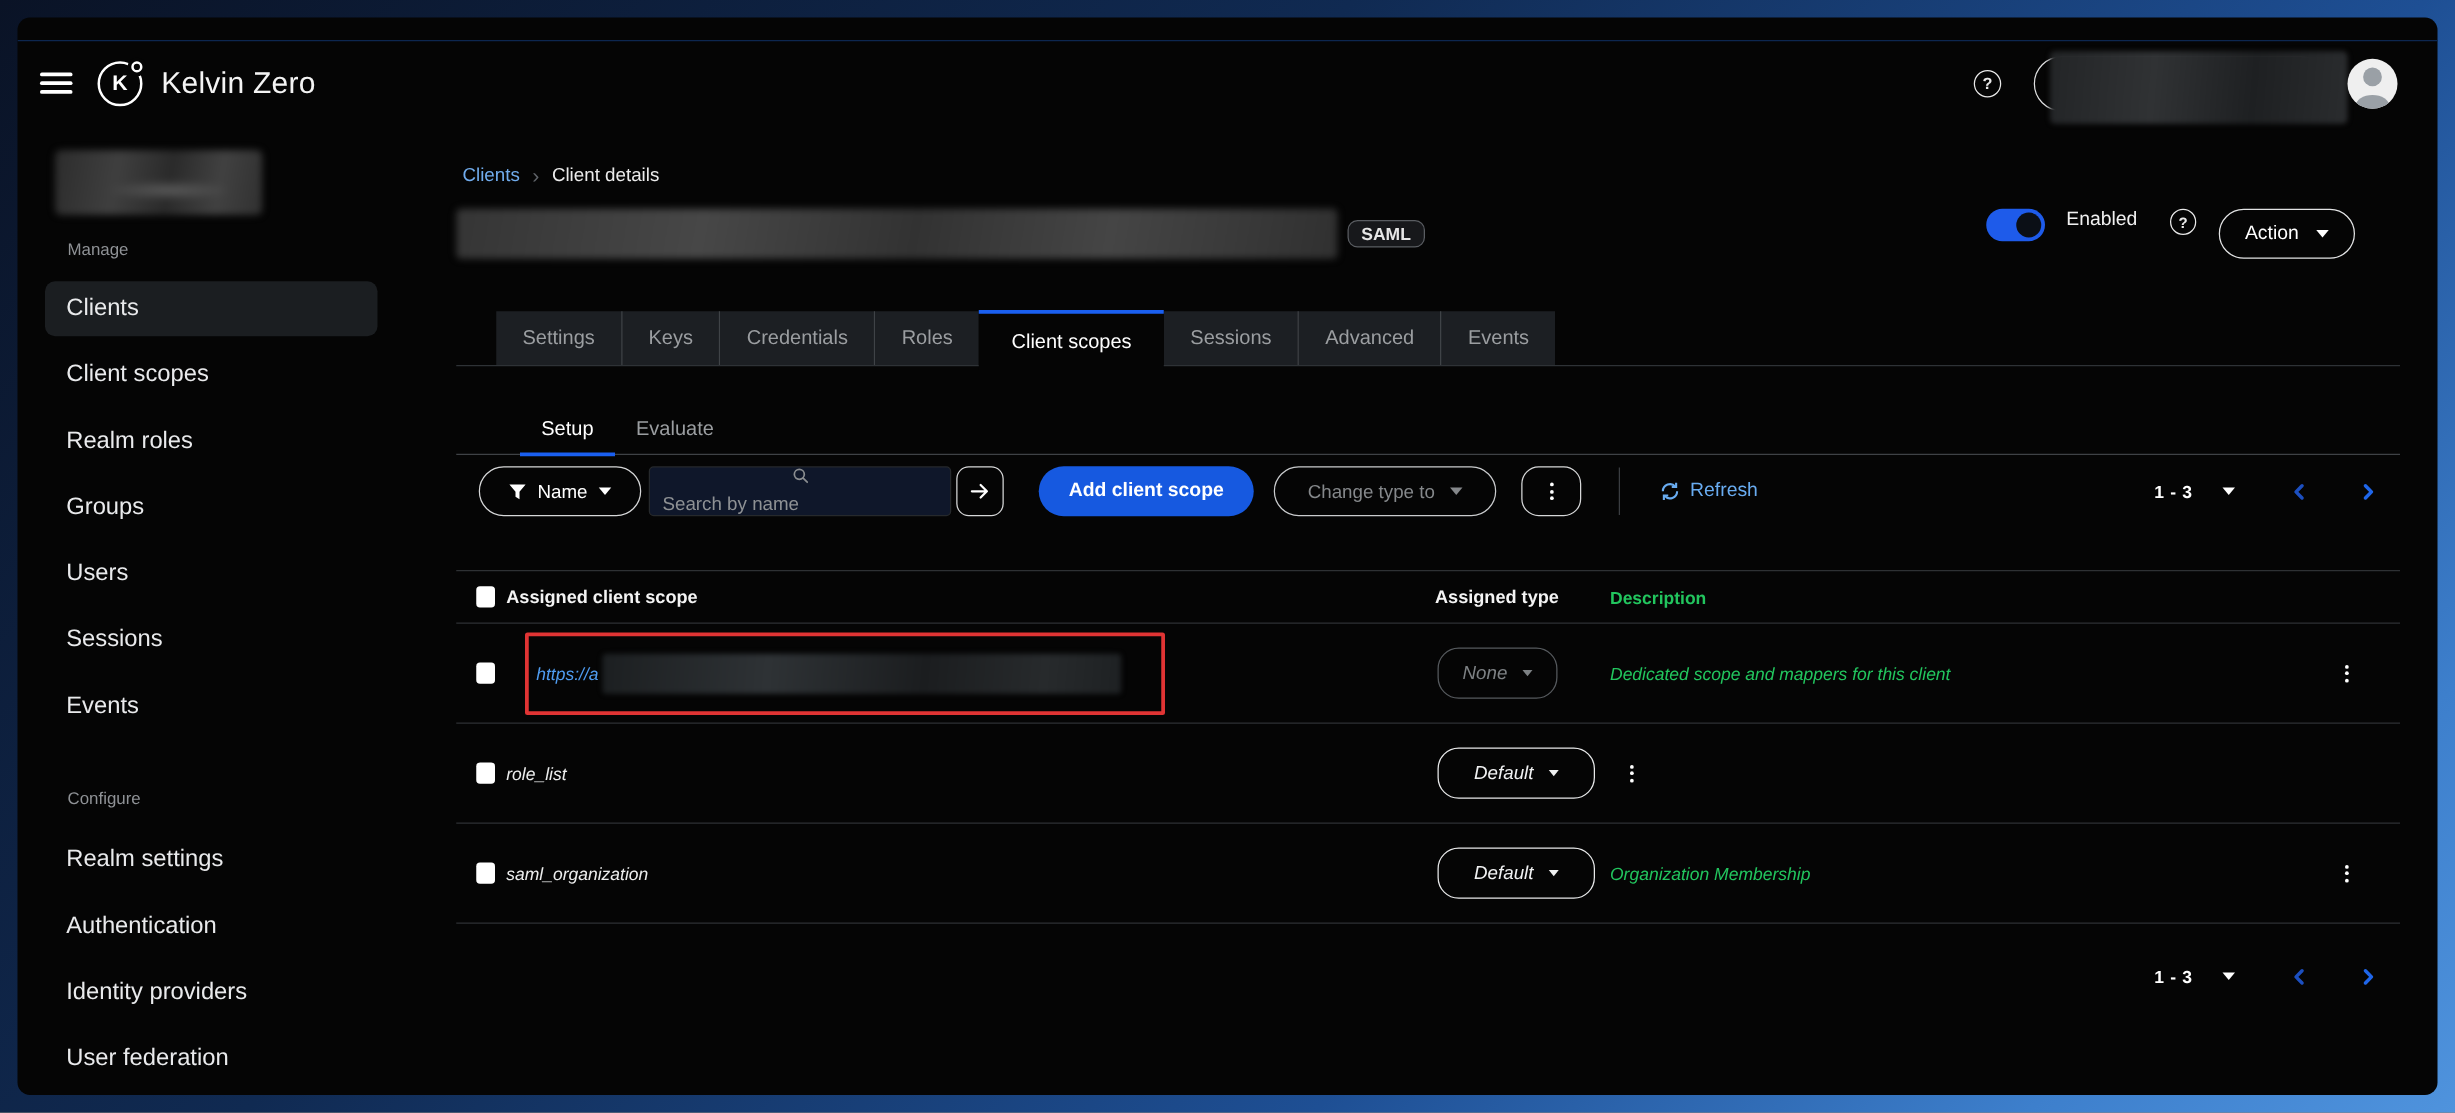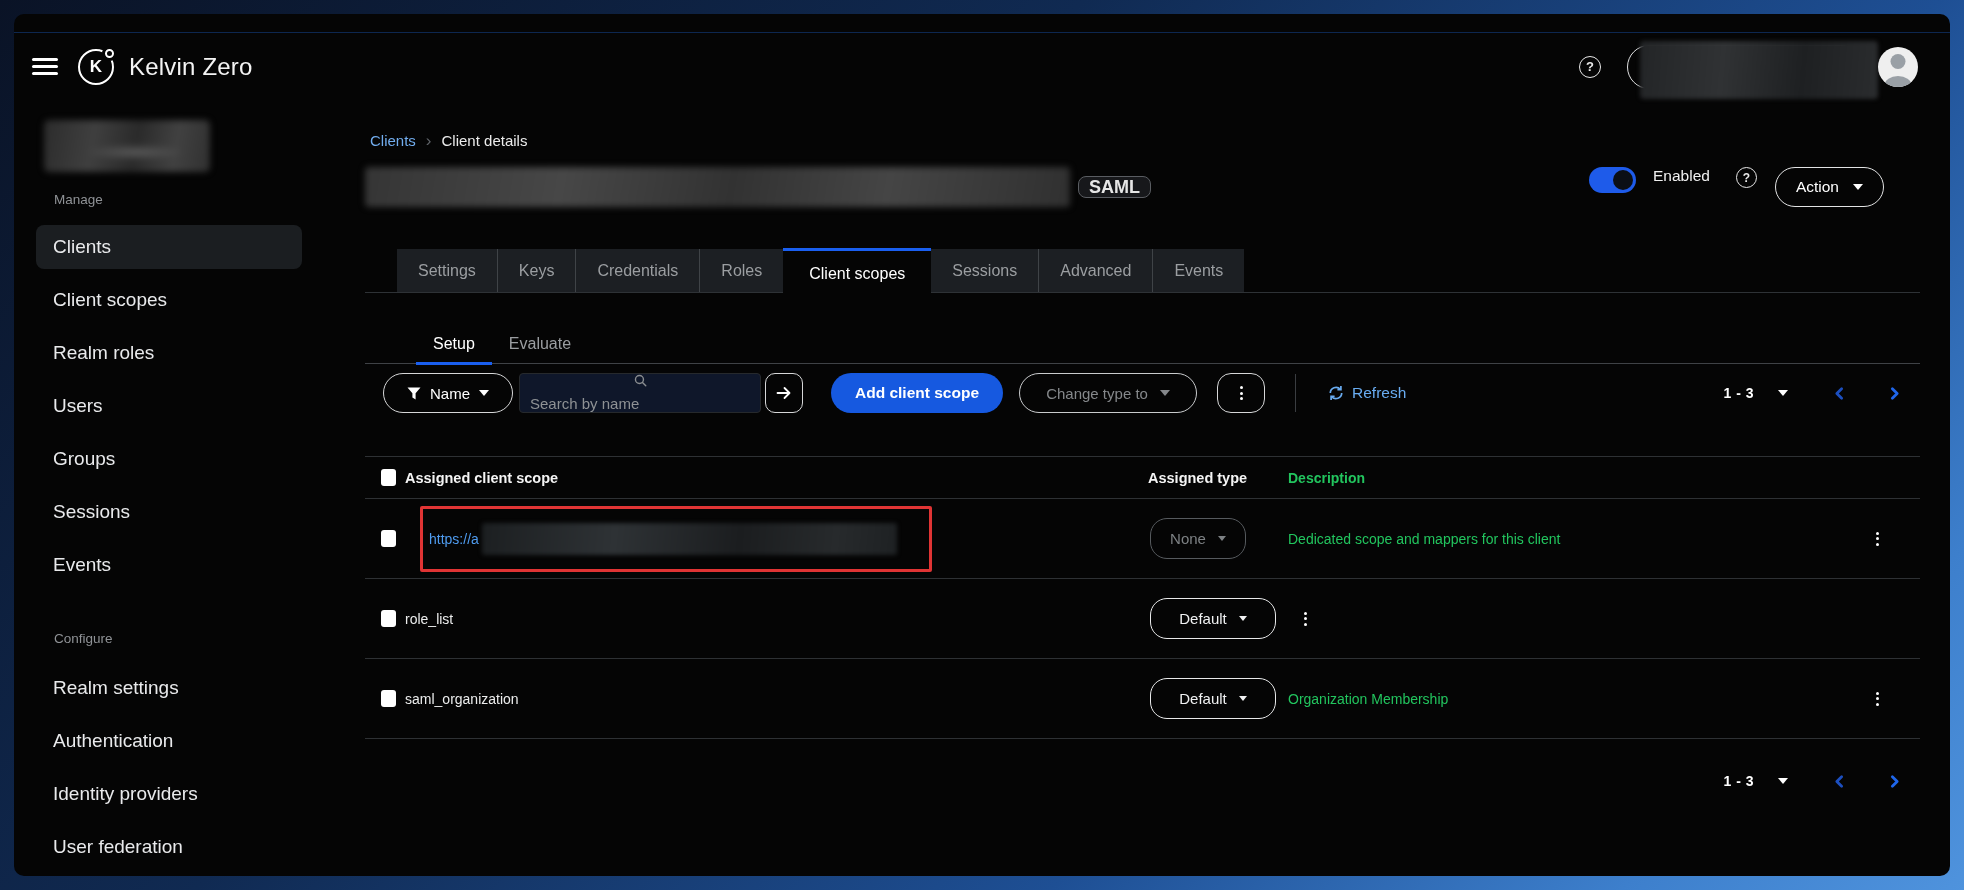--- a/index.html
+++ b/index.html
@@ -57,21 +57,21 @@
   .breadcrumb a { color:#71aced; text-decoration:none; cursor:pointer; }
   .breadcrumb .sep { color:#5f6368; font-size:17px; }
   .breadcrumb .current { color:#ececec; }
 
   .title-row { margin-top:16px; height:42px; display:flex; align-items:center; justify-content:space-between; }
   .title-left { display:flex; align-items:center; }
   .title-redact { width:705px; height:40px; border-radius:4px;
                   background:linear-gradient(100deg,#353535,#474747 28%,#323232 52%,#454545 74%,#303030);
                   filter:blur(3px); }
   .badge { margin-left:8px; height:22px; padding:0 10px; border:1.5px solid #5a5d62; border-radius:8px; background:#17181b;
-           color:#e6e6e6; font-size:18px; font-weight:700; display:flex; align-items:center; }
+           color:#e6e6e6; font-size:14px; font-weight:700; display:flex; align-items:center; }
   .title-right { display:flex; align-items:flex-start; margin-right:36px; }
   .toggle { width:47px; height:26px; border-radius:13px; background:#1e5bea; position:relative; cursor:pointer; }
   .toggle .knob { position:absolute; top:3px; right:3px; width:20px; height:20px; border-radius:50%; background:#0b0f16; }
   .enabled-label { margin-left:17px; font-size:15.5px; color:#f0f0f0; }
   .help-circle.small { margin-left:26px; width:21px; height:21px; font-size:12px; }
   .action-btn { margin-left:18px; height:40px; padding:0 20px; border:1.5px solid #e2e3e4; border-radius:20px;
                 background:transparent; color:#fff; font-size:15.5px; font-family:inherit;
                 display:flex; align-items:center; gap:14px; cursor:pointer; }
   .caret { width:0; height:0; border-left:5.5px solid transparent; border-right:5.5px solid transparent;
            border-top:6.5px solid currentColor; display:inline-block; }
@@ -115,21 +115,21 @@
   .pager-range { font-size:14px; font-weight:700; color:#fff; letter-spacing:.5px; }
   .pager .caret { margin-left:24px; border-left-width:5px; border-right-width:5px; border-top-width:6px; color:#fff; cursor:pointer; }
   .chev { display:flex; align-items:center; cursor:pointer; }
   .chev.prev { margin-left:44px; color:#1c4fc0; }
   .chev.next { margin-left:40px; color:#1f66ea; }
 
   
   .table { margin-top:43px; border-top:1px solid #2e3134; }
   .thead { display:flex; align-items:center; height:42px; border-bottom:1px solid #2e3134;
            font-size:14.5px; font-weight:700; color:#f4f4f4; }
-  .trow { display:flex; align-items:center; height:80px; border-bottom:1px solid #2e3134; position:relative; }
+  .trow { display:flex; align-items:center; height:80px; border-bottom:1px solid #2e3134; position:relative;font-style:italic; }
   .c-check { flex:0 0 40px; display:flex; padding-left:16px; }
   .c-scope { flex:0 0 743px; display:flex; align-items:center; }
   .c-type  { flex:0 0 138px; display:flex; align-items:center; }
   .c-desc  { flex:1; padding-left:2px; font-size:14px; color:#22c55e; }
   .c-kebab { flex:0 0 62px; display:flex; justify-content:flex-start; padding-left:12px; }
   .checkbox { width:15px; height:17px; background:#fff; border-radius:3px; cursor:pointer; }
   .scope-text { font-size:14px; color:#eceded; }
   .scope-link { font-size:14px; color:#4f9cf0; text-decoration:none; margin-left:24px; cursor:pointer; }
   .row-redact { margin-left:3px; width:415px; height:32px; border-radius:3px;
                 background:linear-gradient(95deg,#1c1f21,#2e3235 32%,#1b1d1f 62%,#272a2c 85%,#1e2123);
@@ -173,22 +173,22 @@
     </div>
   </header>
 
   <div class="layout">
     <nav class="sidebar">
       <div class="realm-redact"></div>
       <div class="side-label">Manage</div>
       <div class="side-item active">Clients</div>
       <div class="side-item">Client scopes</div>
       <div class="side-item">Realm roles</div>
+      <div class="side-item">Groups</div>
       <div class="side-item">Users</div>
-      <div class="side-item">Groups</div>
       <div class="side-item">Sessions</div>
       <div class="side-item">Events</div>
       <div class="side-label configure">Configure</div>
       <div class="side-item">Realm settings</div>
       <div class="side-item">Authentication</div>
       <div class="side-item">Identity providers</div>
       <div class="side-item">User federation</div>
     </nav>
 
     <main class="content">

